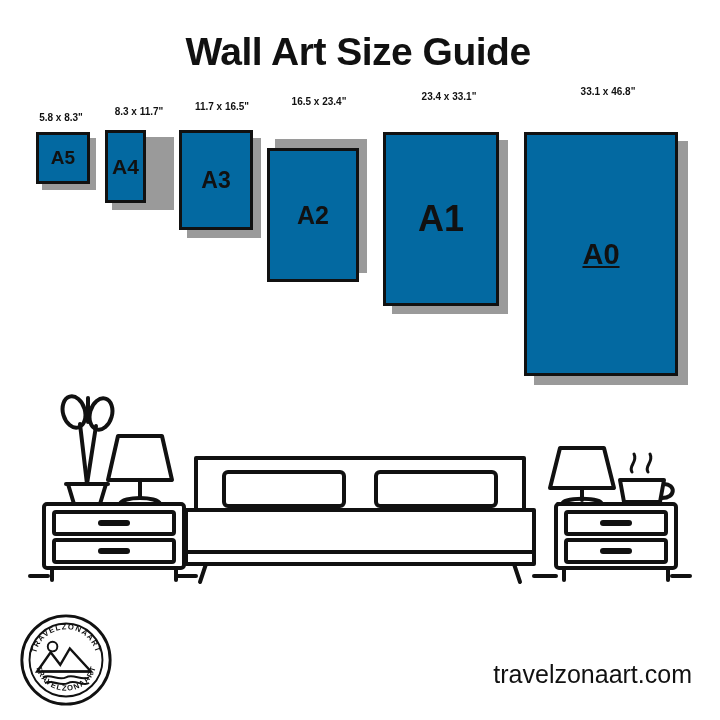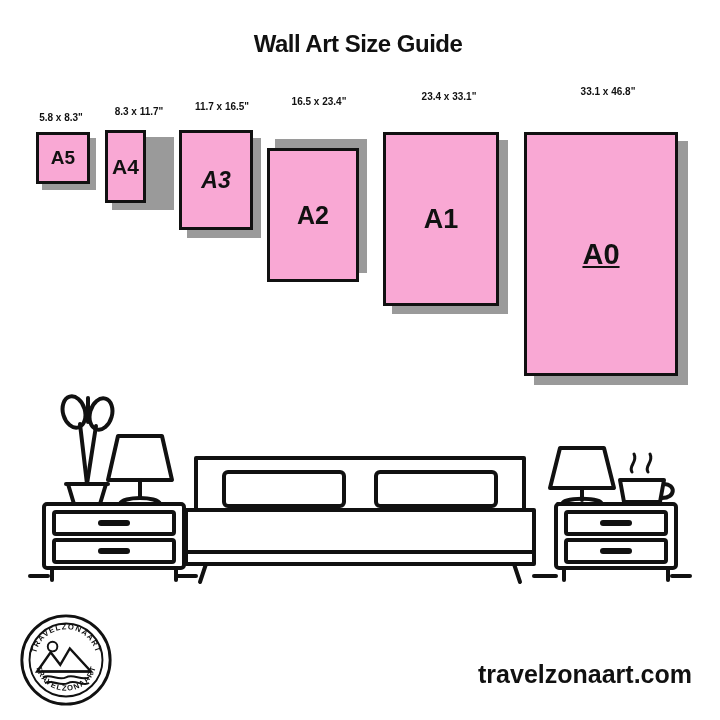--- a/index.html
+++ b/index.html
@@ -16,21 +16,21 @@
     color: #111111;
   }
 
   
   #page-title {
     position: absolute;
     top: 30px;
     left: 0;
     width: 716px;
     text-align: center;
-    font-size: 24px;
+    font-size: 39px;
     font-weight: bold;
     letter-spacing: -0.5px;
     color: #111111;
   }
 
   
   #frames-row {
     position: absolute;
     left: 0;
     top: 0;
@@ -46,21 +46,21 @@
     width: 100%;
     text-align: center;
     font-size: 10px;
     font-weight: bold;
     color: #111111;
     white-space: nowrap;
   }
   .frame-box {
     position: absolute;
     box-sizing: border-box;
-    background: #f9a8d4;
+    background: #0369a1;
     border: 3px solid #111111;
     display: flex;
     align-items: center;
     justify-content: center;
   }
   .frame-shadow {
     position: absolute;
     background: #9a9a9a;
   }
   .frame-label {
@@ -85,21 +85,21 @@
     width: 96px;
     height: 96px;
   }
 
   
   #site-url {
     position: absolute;
     right: 28px;
     top: 660px;
     font-size: 25px;
-    font-weight: bold;
+    font-weight: normal;
     color: #111111;
     letter-spacing: 0px;
   }
 </style>
 </head>
 <body>
 
 <div id="page-title">Wall Art Size Guide</div>
 
 <div id="frames-row">
@@ -117,37 +117,37 @@
     <div class="frame-shadow" style="left:13px; top:31px; width:62px; height:73px;"></div>
     <div class="frame-box" style="left:6px; top:24px; width:41px; height:73px;">
       <span class="frame-label" style="font-size:21px;">A4</span>
     </div>
   </div>
 
   <div class="frame-group" style="left:174px; top:101px; width:96px; height:146px;">
     <div class="frame-dim" style="top:0px;">11.7 x 16.5"</div>
     <div class="frame-shadow" style="left:13px; top:37px; width:74px; height:100px;"></div>
     <div class="frame-box" style="left:5px; top:29px; width:74px; height:100px;">
-      <span class="frame-label" style="font-size:23px;font-style:italic;">A3</span>
+      <span class="frame-label" style="font-size:23px;">A3</span>
     </div>
   </div>
 
   <div class="frame-group" style="left:262px; top:96px; width:114px; height:190px;">
     <div class="frame-dim" style="top:0px;">16.5 x 23.4"</div>
     <div class="frame-shadow" style="left:13px; top:43px; width:92px; height:134px;"></div>
     <div class="frame-box" style="left:5px; top:52px; width:92px; height:134px;align-items:center;">
       <span class="frame-label" style="font-size:25px;">A2</span>
     </div>
   </div>
 
   <div class="frame-group" style="left:378px; top:91px; width:142px; height:240px;">
     <div class="frame-dim" style="top:0px;">23.4 x 33.1"</div>
     <div class="frame-shadow" style="left:14px; top:49px; width:116px; height:174px;"></div>
     <div class="frame-box" style="left:5px; top:41px; width:116px; height:174px;">
-      <span class="frame-label" style="font-size:27px;text-align:right;">A1</span>
+      <span class="frame-label" style="font-size:36px;text-align:right;">A1</span>
     </div>
   </div>
 
   <div class="frame-group" style="left:518px; top:86px; width:180px; height:312px;">
     <div class="frame-dim" style="top:0px;">33.1 x 46.8"</div>
     <div class="frame-shadow" style="left:16px; top:55px; width:154px; height:244px;"></div>
     <div class="frame-box" style="left:6px; top:46px; width:154px; height:244px;text-decoration:underline;">
       <span class="frame-label" style="font-size:29px;">A0</span>
     </div>
   </div>

